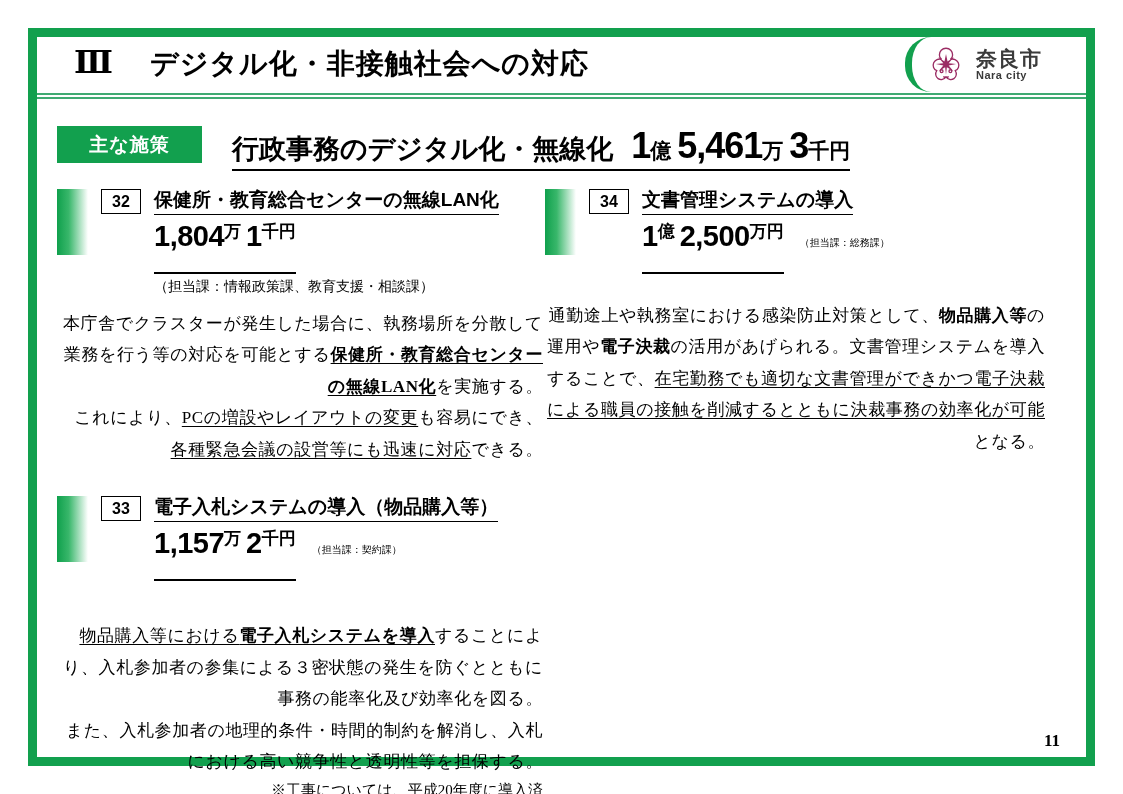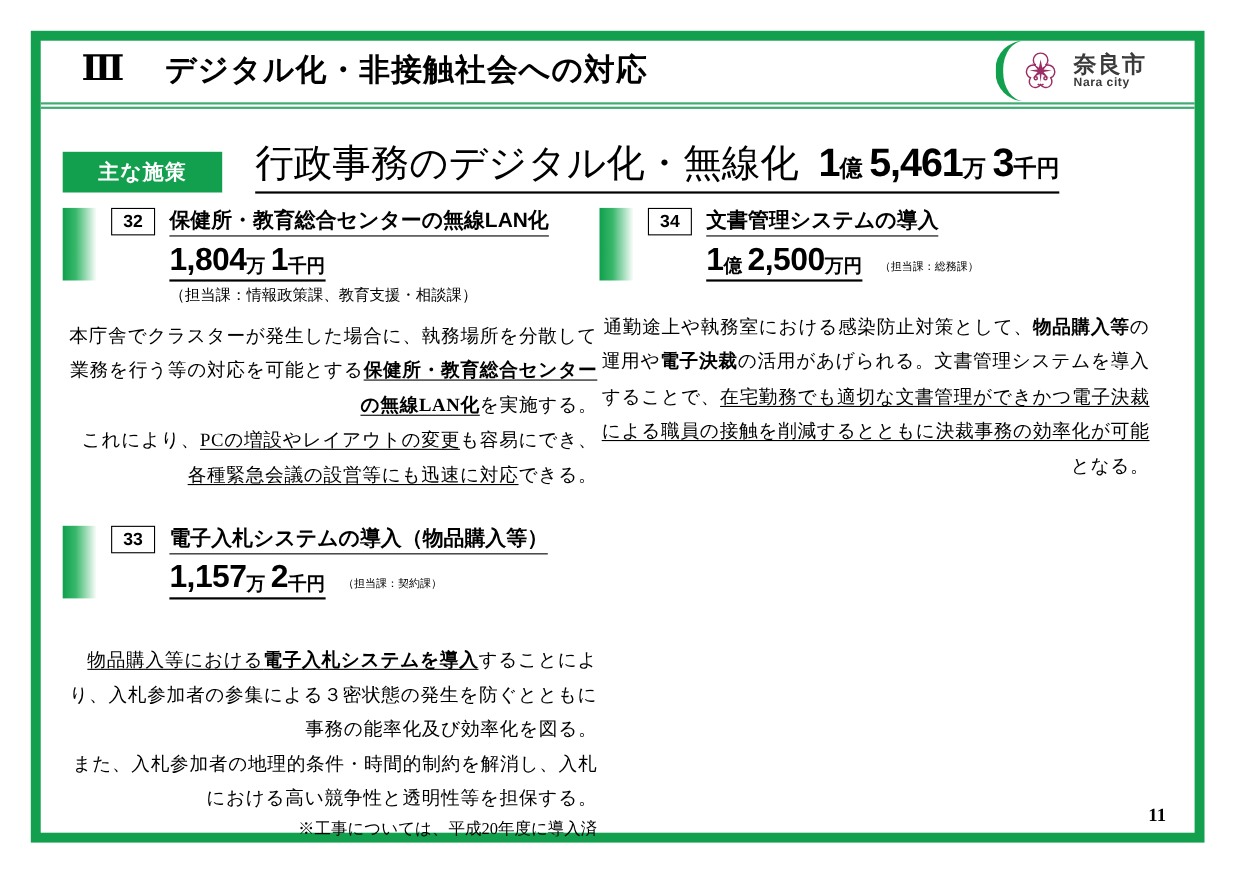--- a/index.html
+++ b/index.html
@@ -105,21 +105,21 @@
   }
   #header-rule .r2 {
     position: absolute; left: 0; right: 0; top: 4px;
     height: 2px; background: #3faa72;
   }
 
   
   #policy-badge {
     position: absolute;
     left: 20px;
-    top: 101px;
+    top: 89px;
     width: 145px;
     height: 37px;
     background: #12A04E;
     color: #ffffff;
     font-size: 19px;
     font-weight: bold;
     letter-spacing: 1px;
     display: flex;
     align-items: center;
     justify-content: center;
@@ -128,22 +128,22 @@
     position: absolute;
     left: 195px;
     top: 88px;
     border-bottom: 2px solid #000;
     padding-bottom: 2px;
     white-space: nowrap;
     display: flex;
     align-items: baseline;
   }
   #main-title .t-text {
-    font-size: 35px;
-    font-weight: normal;
+    font-size: 27px;
+    font-weight: bold;
     letter-spacing: 0px;
   }
   #main-title .amt {
     margin-left: 18px;
     display: inline-flex;
     align-items: baseline;
   }
   #main-title .big { font-size: 36px; font-weight: bold; letter-spacing: -1px; }
   #main-title .unit { font-size: 21px; font-weight: bold; }
   #main-title .gap { display: inline-block; width: 6px; }
@@ -196,23 +196,23 @@
     white-space: nowrap;
   }
   .amount-row {
     margin-top: 5px;
     display: flex;
     align-items: baseline;
     white-space: nowrap;
   }
   .amount {
     display: inline-flex;
-    align-items: flex-end;
+    align-items: flex-start;
     border-bottom: 2px solid #000;
-    padding-bottom: 1px;
+    padding-bottom: 19px;
   }
   .amount .big { font-size: 29px; font-weight: bold; letter-spacing: -0.5px; }
   .amount .unit { font-size: 17px; font-weight: bold; }
   .amount .gap { display: inline-block; width: 5px; }
   .dept {
     font-size: 10px;
     color: #000;
     margin-left: 16px;
     letter-spacing: 0px;
   }

